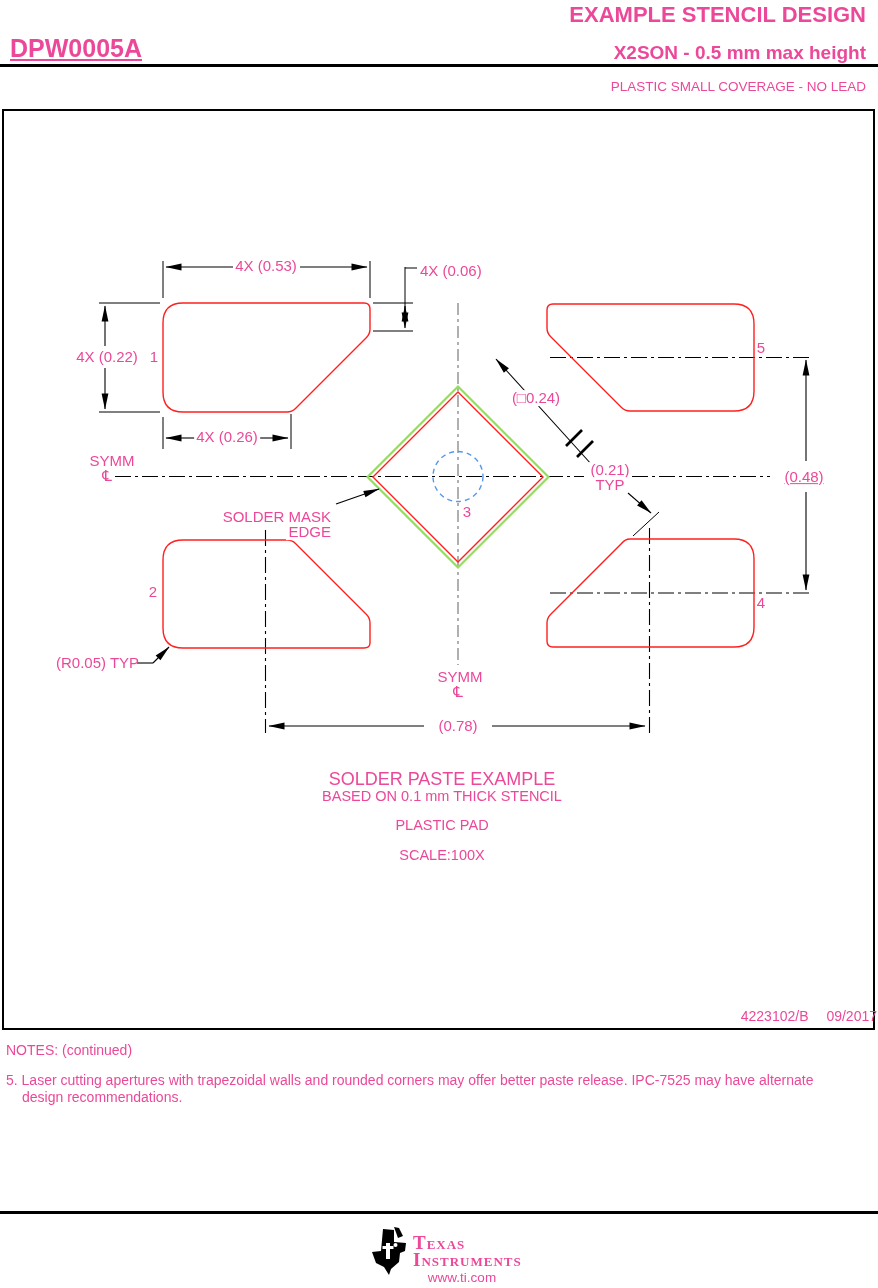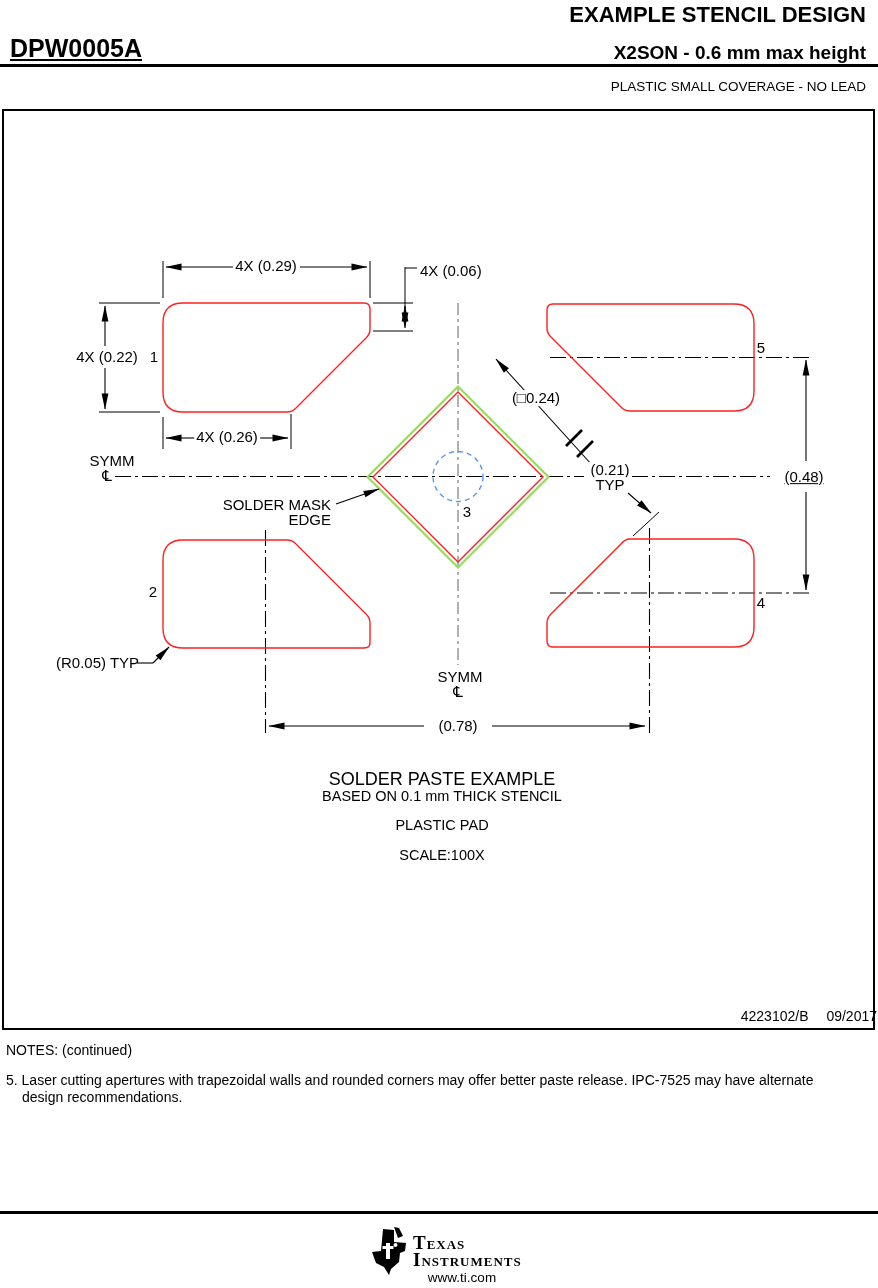--- a/index.html
+++ b/index.html
@@ -1,47 +1,47 @@
 <!DOCTYPE html>
 <html><head>
 <meta charset="utf-8">
 <style>
   html,body{margin:0;padding:0;background:#fff;}
   .page{position:relative;width:878px;height:1288px;background:#fff;overflow:hidden;
-        font-family:"Liberation Sans",sans-serif;color:#000000;}
+        font-family:"Liberation Sans",sans-serif;color:#ec4899;}
   svg{position:absolute;left:0;top:0;}
   .hdr-title{position:absolute;right:12px;top:2px;font-size:22px;font-weight:bold;}
   .hdr-part{position:absolute;left:10px;top:34px;font-size:25px;font-weight:bold;text-decoration:underline;}
   .hdr-sub{position:absolute;right:12px;top:42px;font-size:19px;font-weight:bold;}
   .hdr-rule{position:absolute;left:0;top:64px;width:878px;height:3px;background:#000;}
   .hdr-pkg{position:absolute;right:12px;top:79px;font-size:13.5px;}
   .lbl{position:absolute;font-size:15px;line-height:1.05;white-space:pre;
        transform:translate(-50%,-50%);}
   .bg{background:#fff;padding:0 2px;}
   .lbl-l{transform:translateY(-50%);}
-  .lbl-r{transform:translateY(-50%);text-align:center;}
+  .lbl-r{transform:translateY(-50%);text-align:center;margin-top:12px;}
   .clsym{font-family:"DejaVu Sans",sans-serif;font-size:15px;}
   .cap{position:absolute;left:442px;transform:translate(-50%,-50%);font-size:14.5px;white-space:pre;}
   .cap1{font-size:18px;}
   .docref{position:absolute;right:1px;top:1016px;transform:translateY(-50%);font-size:14px;}
   .docref span{margin-left:14px;}
   .note{position:absolute;font-size:14px;white-space:pre;}
   .ft-rule{position:absolute;left:0;top:1211px;width:878px;height:3px;background:#000;}
   .brand{position:absolute;left:413px;font-family:"Liberation Serif",serif;
          font-weight:bold;font-variant:small-caps;letter-spacing:1px;font-size:19px;line-height:1;}
   .url{position:absolute;left:462px;top:1277px;transform:translate(-50%,-50%);font-size:13.5px;}
 </style>
 </head>
 <body>
 
 <div class="page">
 
   <div class="hdr-title">EXAMPLE STENCIL DESIGN</div>
   <div class="hdr-part">DPW0005A</div>
-  <div class="hdr-sub">X2SON - 0.6 mm max height</div>
+  <div class="hdr-sub">X2SON - 0.5 mm max height</div>
   <div class="hdr-rule"></div>
   <div class="hdr-pkg">PLASTIC SMALL COVERAGE - NO LEAD</div>
 
   <svg width="878" height="1288" viewBox="0 0 878 1288">
     <defs>
       <marker id="arw" markerUnits="userSpaceOnUse" markerWidth="18" markerHeight="10" refX="16.5" refY="5" orient="auto">
         <path d="M17,5 L1,1.6 L1,8.4 Z" fill="#000"></path>
       </marker>
     </defs>
 
@@ -100,21 +100,21 @@
       <path d="M592,465 L496,359" marker-end="url(#arw)"></path>
       <path d="M628,493 L651,513" marker-end="url(#arw)"></path>
       <path d="M336,504 L379,489" marker-end="url(#arw)"></path>
       <path d="M137,663 H153"></path>
       <path d="M153,663 L169,647" marker-end="url(#arw)"></path>
       <path d="M566,446 L582,430" stroke-width="2.6"></path>
       <path d="M577,457 L593,441" stroke-width="2.6"></path>
     </g>
   </svg>
 
-  <div class="lbl bg" style="left:266px;top:266px;">4X (0.29)</div>
+  <div class="lbl bg" style="left:266px;top:266px;">4X (0.53)</div>
   <div class="lbl lbl-l" style="left:420px;top:271px;">4X (0.06)</div>
   <div class="lbl bg" style="left:107px;top:357px;">4X (0.22)</div>
   <div class="lbl" style="left:154px;top:357px;">1</div>
   <div class="lbl bg" style="left:227px;top:437px;">4X (0.26)</div>
   <div class="lbl" style="left:112px;top:461px;">SYMM</div>
   <div class="lbl clsym" style="left:107px;top:477px;">℄</div>
   <div class="lbl lbl-r bg" style="right:545px;top:505px;">SOLDER MASK</div>
   <div class="lbl lbl-r bg" style="right:545px;top:520px;">EDGE</div>
   <div class="lbl" style="left:153px;top:592px;">2</div>
   <div class="lbl" style="left:467px;top:512px;">3</div>

